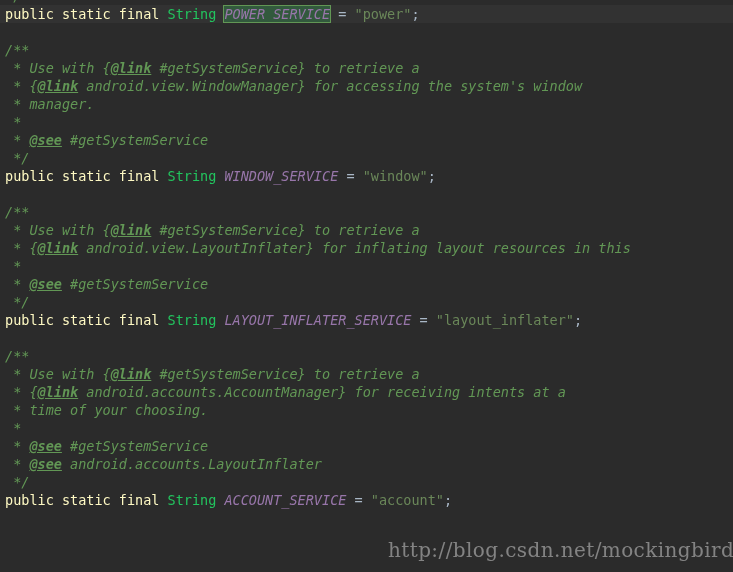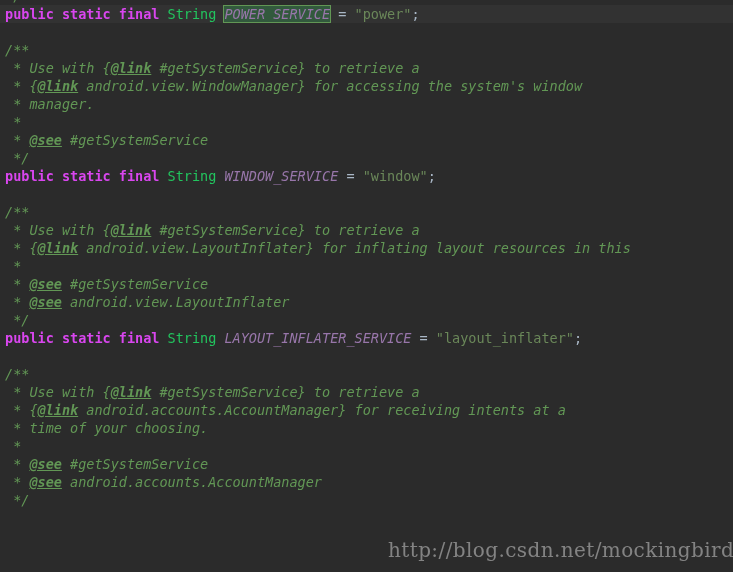--- a/index.html
+++ b/index.html
@@ -28,21 +28,21 @@
     height: 18px;
     white-space: pre;
     padding-left: 5px;
     box-sizing: border-box;
     color: #a9b7c6;
   }
   .line.current {
     background: #323232;
   }
   
-  .kw      { color: #d946ef; font-weight: bold; }
+  .kw      { color: #fef9c3; }
   .type    { color: #22c55e; }
   .const   { color: #9876aa; font-style: italic; }
   .str     { color: #6a8759; }
   .punc    { color: #a9b7c6; }
   .cm      { color: #629755; font-style: italic; }
   .cmtag   { color: #629755; font-style: italic; font-weight: bold; text-decoration: underline; }
   .hl {
     background: #32593d;
     outline: 1px solid #629755;
     color: #9876aa;
@@ -78,27 +78,27 @@
       <div class="line"><span class="cm"> *</span></div>
       <div class="line"><span class="cm"> * </span><span class="cmtag">@see</span><span class="cm"> #getSystemService</span></div>
       <div class="line"><span class="cm"> */</span></div>
       <div class="line"><span class="kw">public static final </span><span class="type">String </span><span class="const">WINDOW_SERVICE</span><span class="punc"> = </span><span class="str">"window"</span><span class="punc">;</span></div>
       <div class="line"> </div>
       <div class="line"><span class="cm">/**</span></div>
       <div class="line"><span class="cm"> * Use with {</span><span class="cmtag">@link</span><span class="cm"> #getSystemService} to retrieve a</span></div>
       <div class="line"><span class="cm"> * {</span><span class="cmtag">@link</span><span class="cm"> android.view.LayoutInflater} for inflating layout resources in this</span></div>
       <div class="line"><span class="cm"> *</span></div>
       <div class="line"><span class="cm"> * </span><span class="cmtag">@see</span><span class="cm"> #getSystemService</span></div>
-      <div class="line"><span class="cm"> * </span><span class="cmtag">@see</span><span class="cm"> android.view.LayoutInflater</span></div>
       <div class="line"><span class="cm"> */</span></div>
       <div class="line"><span class="kw">public static final </span><span class="type">String </span><span class="const">LAYOUT_INFLATER_SERVICE</span><span class="punc"> = </span><span class="str">"layout_inflater"</span><span class="punc">;</span></div>
       <div class="line"> </div>
       <div class="line"><span class="cm">/**</span></div>
       <div class="line"><span class="cm"> * Use with {</span><span class="cmtag">@link</span><span class="cm"> #getSystemService} to retrieve a</span></div>
       <div class="line"><span class="cm"> * {</span><span class="cmtag">@link</span><span class="cm"> android.accounts.AccountManager} for receiving intents at a</span></div>
       <div class="line"><span class="cm"> * time of your choosing.</span></div>
       <div class="line"><span class="cm"> *</span></div>
       <div class="line"><span class="cm"> * </span><span class="cmtag">@see</span><span class="cm"> #getSystemService</span></div>
-      <div class="line"><span class="cm"> * </span><span class="cmtag">@see</span><span class="cm"> android.accounts.AccountManager</span></div>
+      <div class="line"><span class="cm"> * </span><span class="cmtag">@see</span><span class="cm"> android.accounts.LayoutInflater</span></div>
       <div class="line"><span class="cm"> */</span></div>
+      <div class="line"><span class="kw">public static final </span><span class="type">String </span><span class="const">ACCOUNT_SERVICE</span><span class="punc"> = </span><span class="str">"account"</span><span class="punc">;</span></div>
     </div>
   <div class="watermark">http://blog.csdn.net/mockingbirds</div>
 </div>
 
 </body></html>

